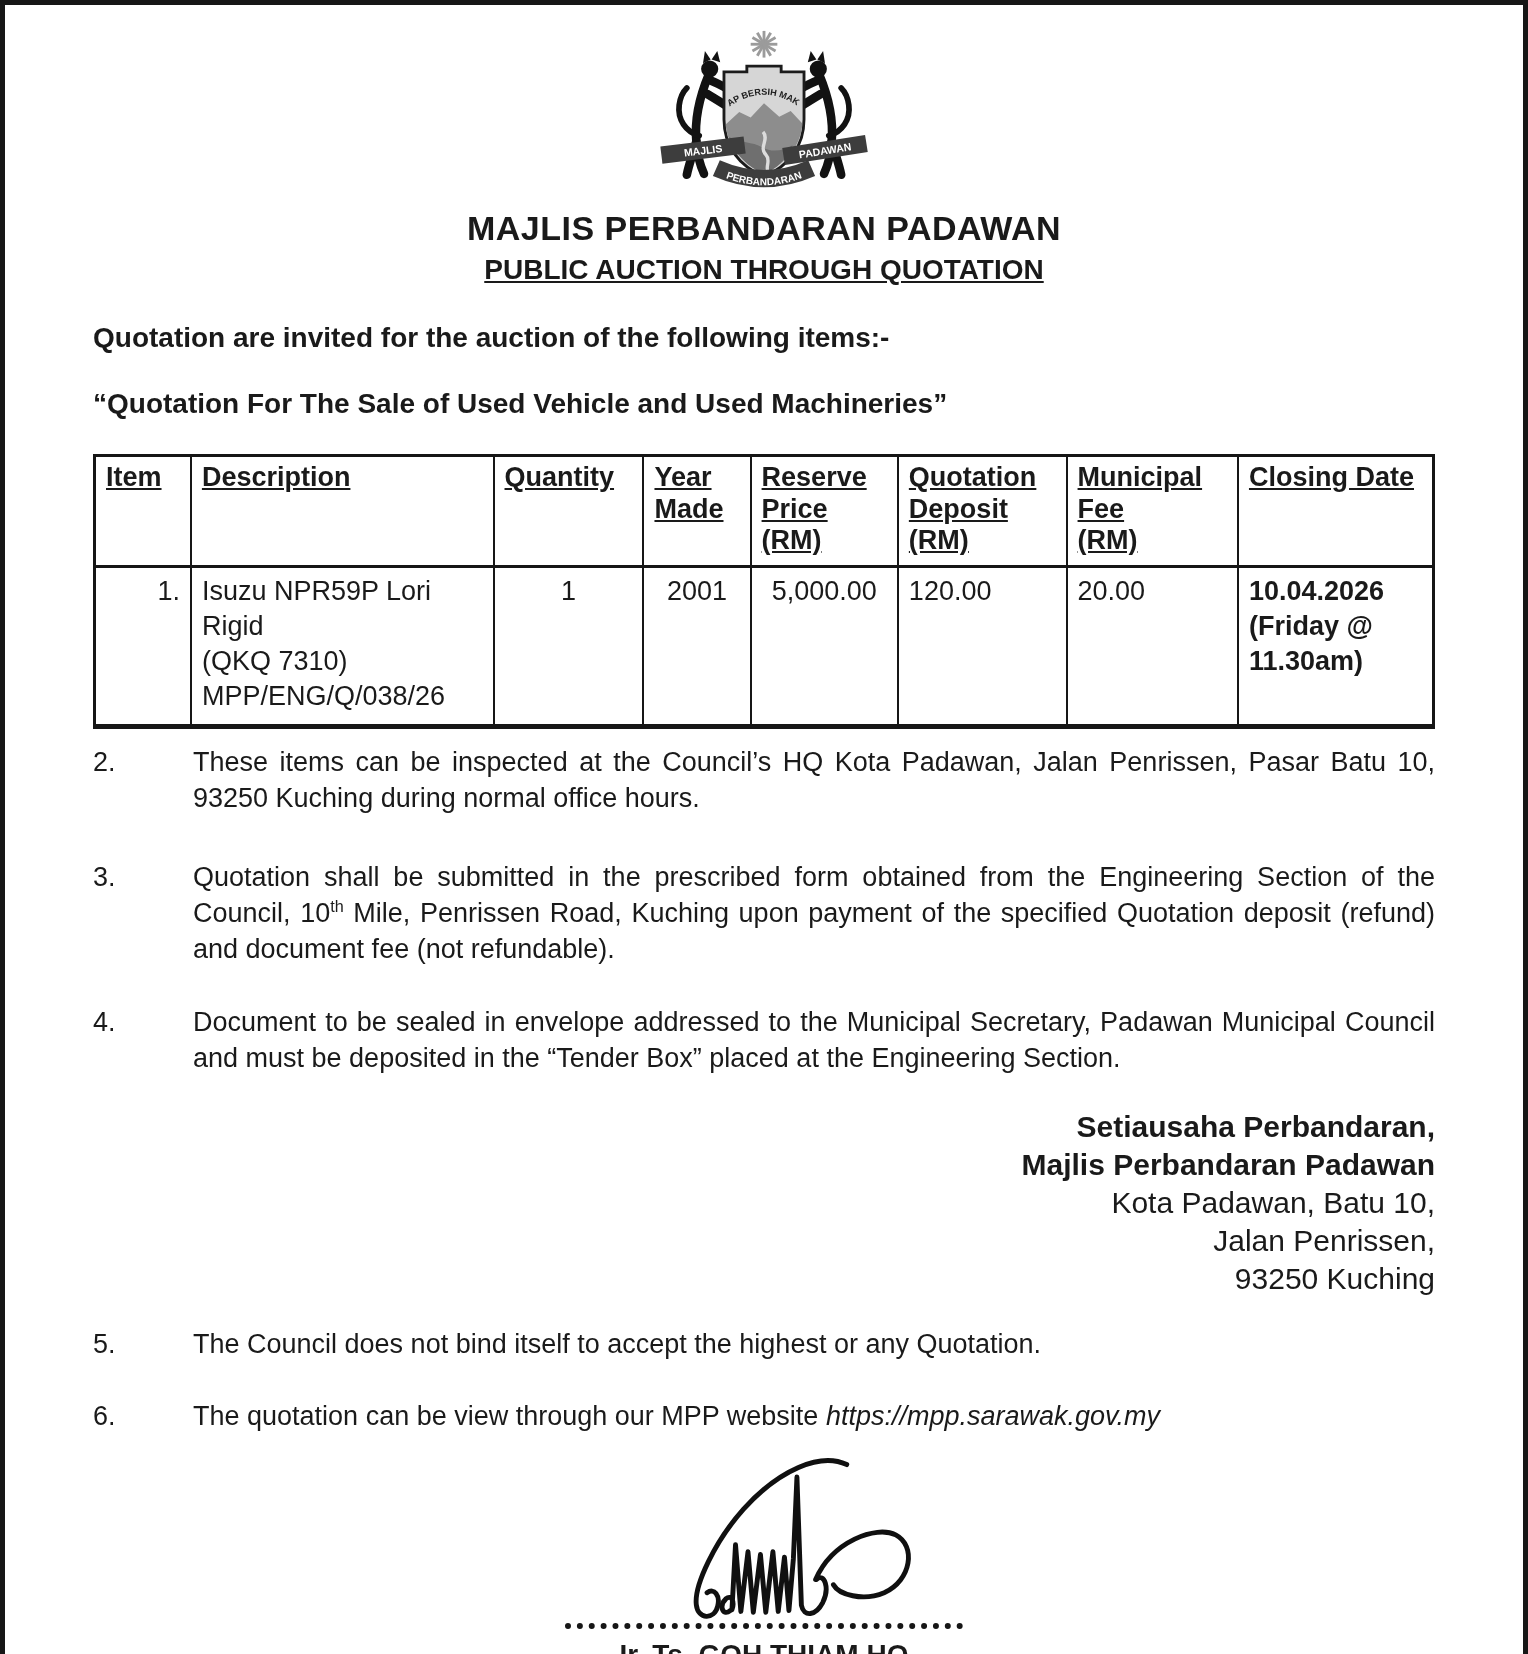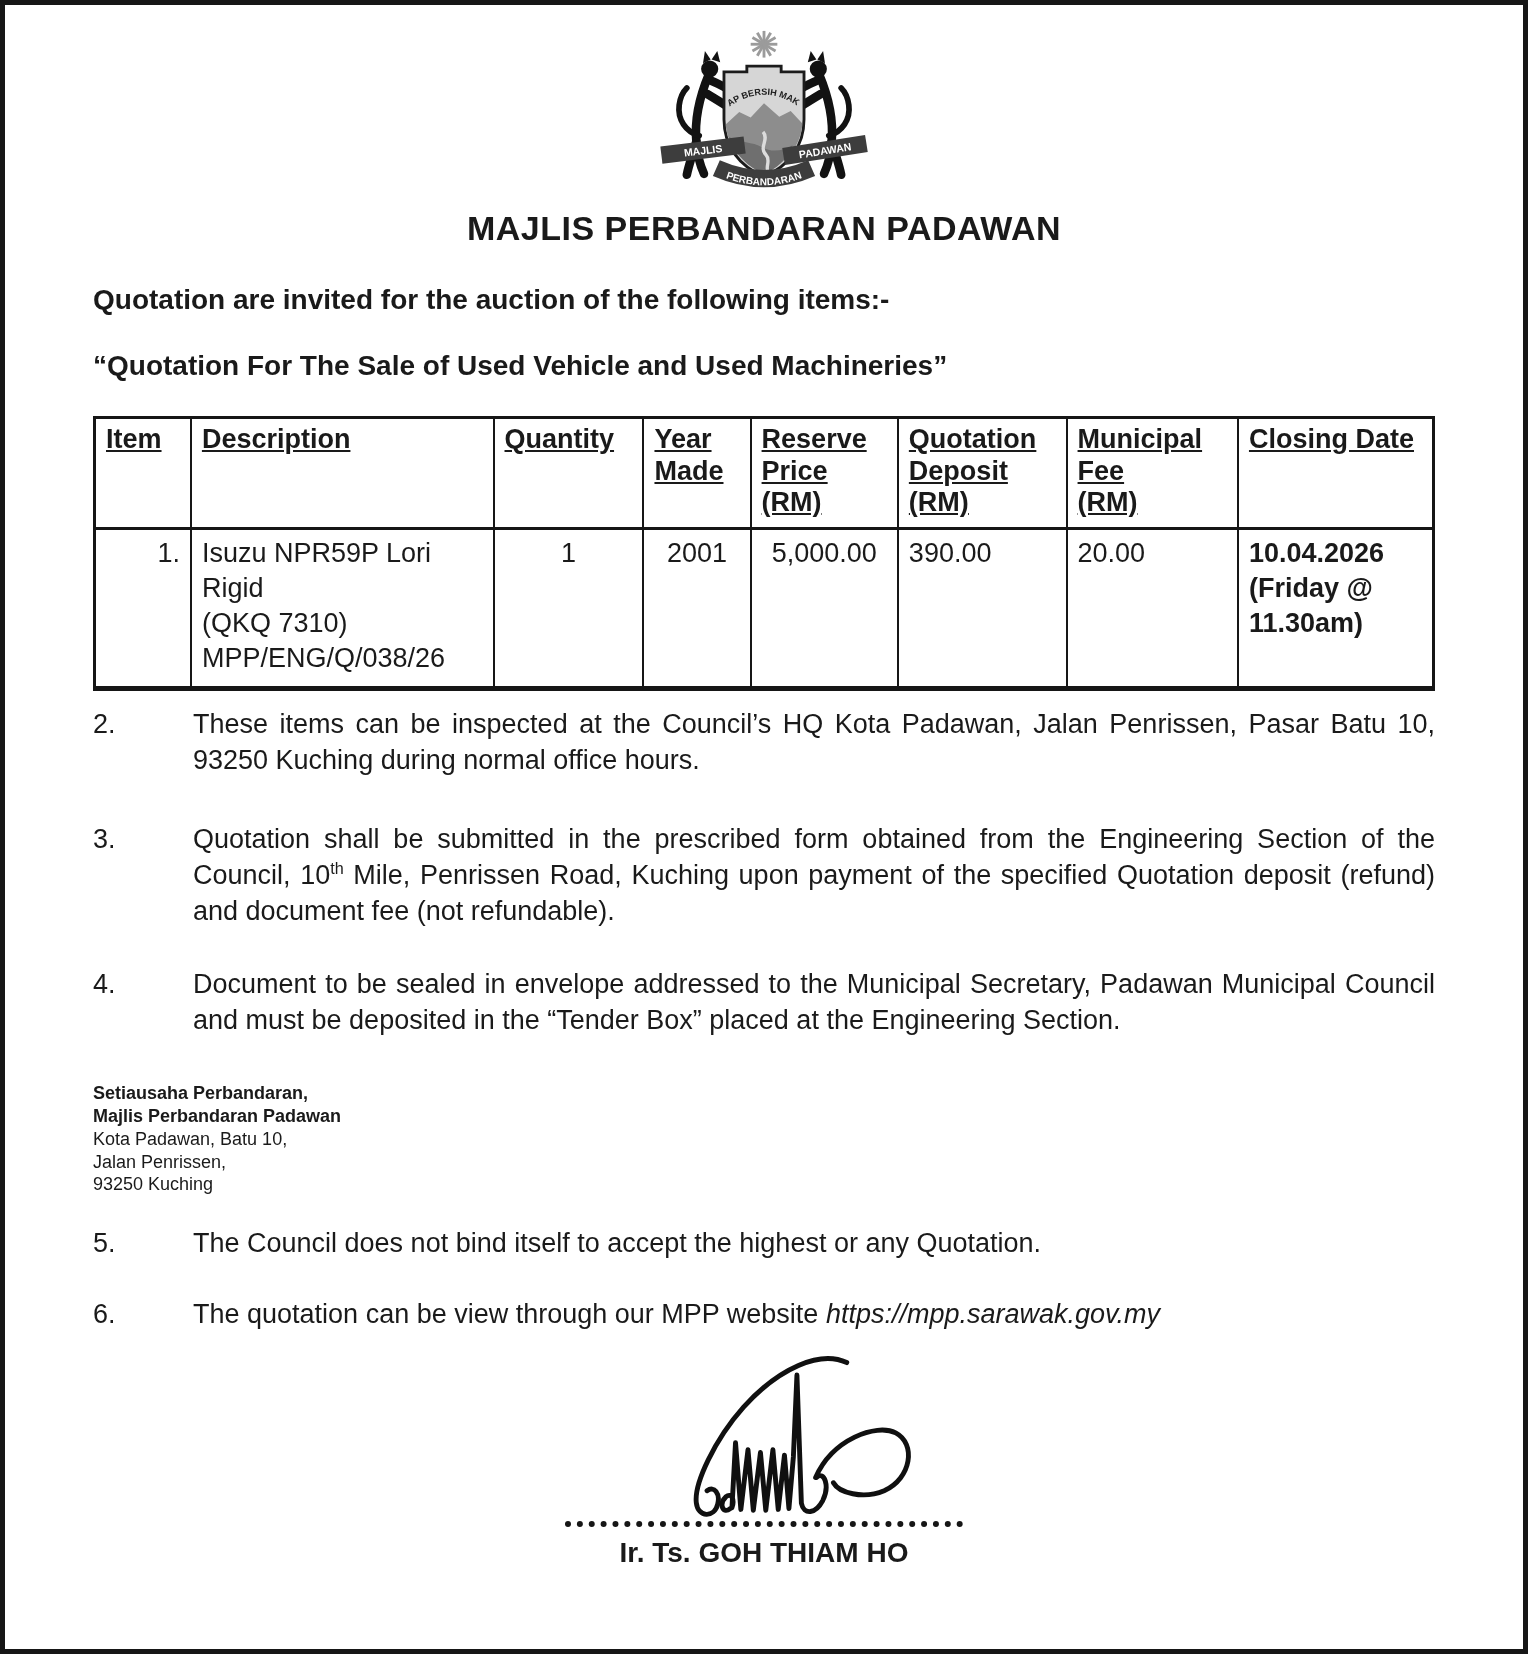--- a/index.html
+++ b/index.html
@@ -48,21 +48,21 @@
   .clause { display: flex; font-size: 27px; line-height: 1.32; }
   .clause .num { width: 100px; flex: none; }
   .clause .ptext { flex: 1; text-align: justify; }
   .m-c2 { margin-top: 16px; }
   .m-c3 { margin-top: 44px; }
   .m-c4 { margin-top: 38px; }
   .m-c5 { margin-top: 30px; }
   .m-c6 { margin-top: 36px; }
   sup.ord { font-size: 0.6em; vertical-align: super; line-height: 0; }
   .italic { font-style: italic; }
-  .address { text-align: left; font-size: 18px; line-height: 1.26; margin-top: 44px; }
+  .address { text-align: right; font-size: 30px; line-height: 1.26; margin-top: 32px; }
   .address .bold { font-weight: bold; }
   .sig-block { text-align: center; margin-top: 10px; }
   svg.signature { width: 356px; height: 178px; display: block; margin: 0 auto; }
   .dotted-line {
     width: 398px; height: 0; margin: 0 auto 8px;
     border-bottom: 6px dotted #161616;
   }
   .signatory { text-align: center; font-weight: bold; font-size: 28px; line-height: 1.28; }
 </style>
 </head>
@@ -120,20 +120,21 @@
         <path d="M 70 146 Q 120 168 170 146" stroke="#3d3d3d" stroke-width="18" fill="none"></path>
         <path id="bottomArc" d="M 72 153 Q 120 175 168 153" fill="none"></path>
         <text font-size="10.5" fill="#ffffff">
           <textPath href="#bottomArc" startOffset="50%" text-anchor="middle">PERBANDARAN</textPath>
         </text>
       </g>
     </svg>
   </div>
 
   <div class="doc-title">MAJLIS PERBANDARAN PADAWAN</div>
+  <div class="doc-subtitle">PUBLIC AUCTION THROUGH QUOTATION</div>
 
   <p class="intro-line">Quotation are invited for the auction of the following items:-</p>
   <p class="quote-line">“Quotation For The Sale of Used Vehicle and Used Machineries”</p>
 
   <table class="items">
     <colgroup>
       <col style="width:7.2%">
         <col style="width:22.6%">
         <col style="width:11.2%">
         <col style="width:8.0%">
@@ -164,21 +165,21 @@
     <tbody>
       <tr>
         <td class="c-item">1.</td>
         <td class="c-desc">Isuzu NPR59P Lori
 Rigid
 (QKQ 7310)
 MPP/ENG/Q/038/26</td>
         <td class="c-qty">1</td>
         <td class="c-year">2001</td>
         <td class="c-price">5,000.00</td>
-        <td class="c-dep">390.00</td>
+        <td class="c-dep">120.00</td>
         <td class="c-fee">20.00</td>
         <td class="c-close">10.04.2026
 (Friday @
 11.30am)</td>
       </tr>
     </tbody>
   </table>
 
   <div class="clause m-c2">
     <span class="num">2.</span>

